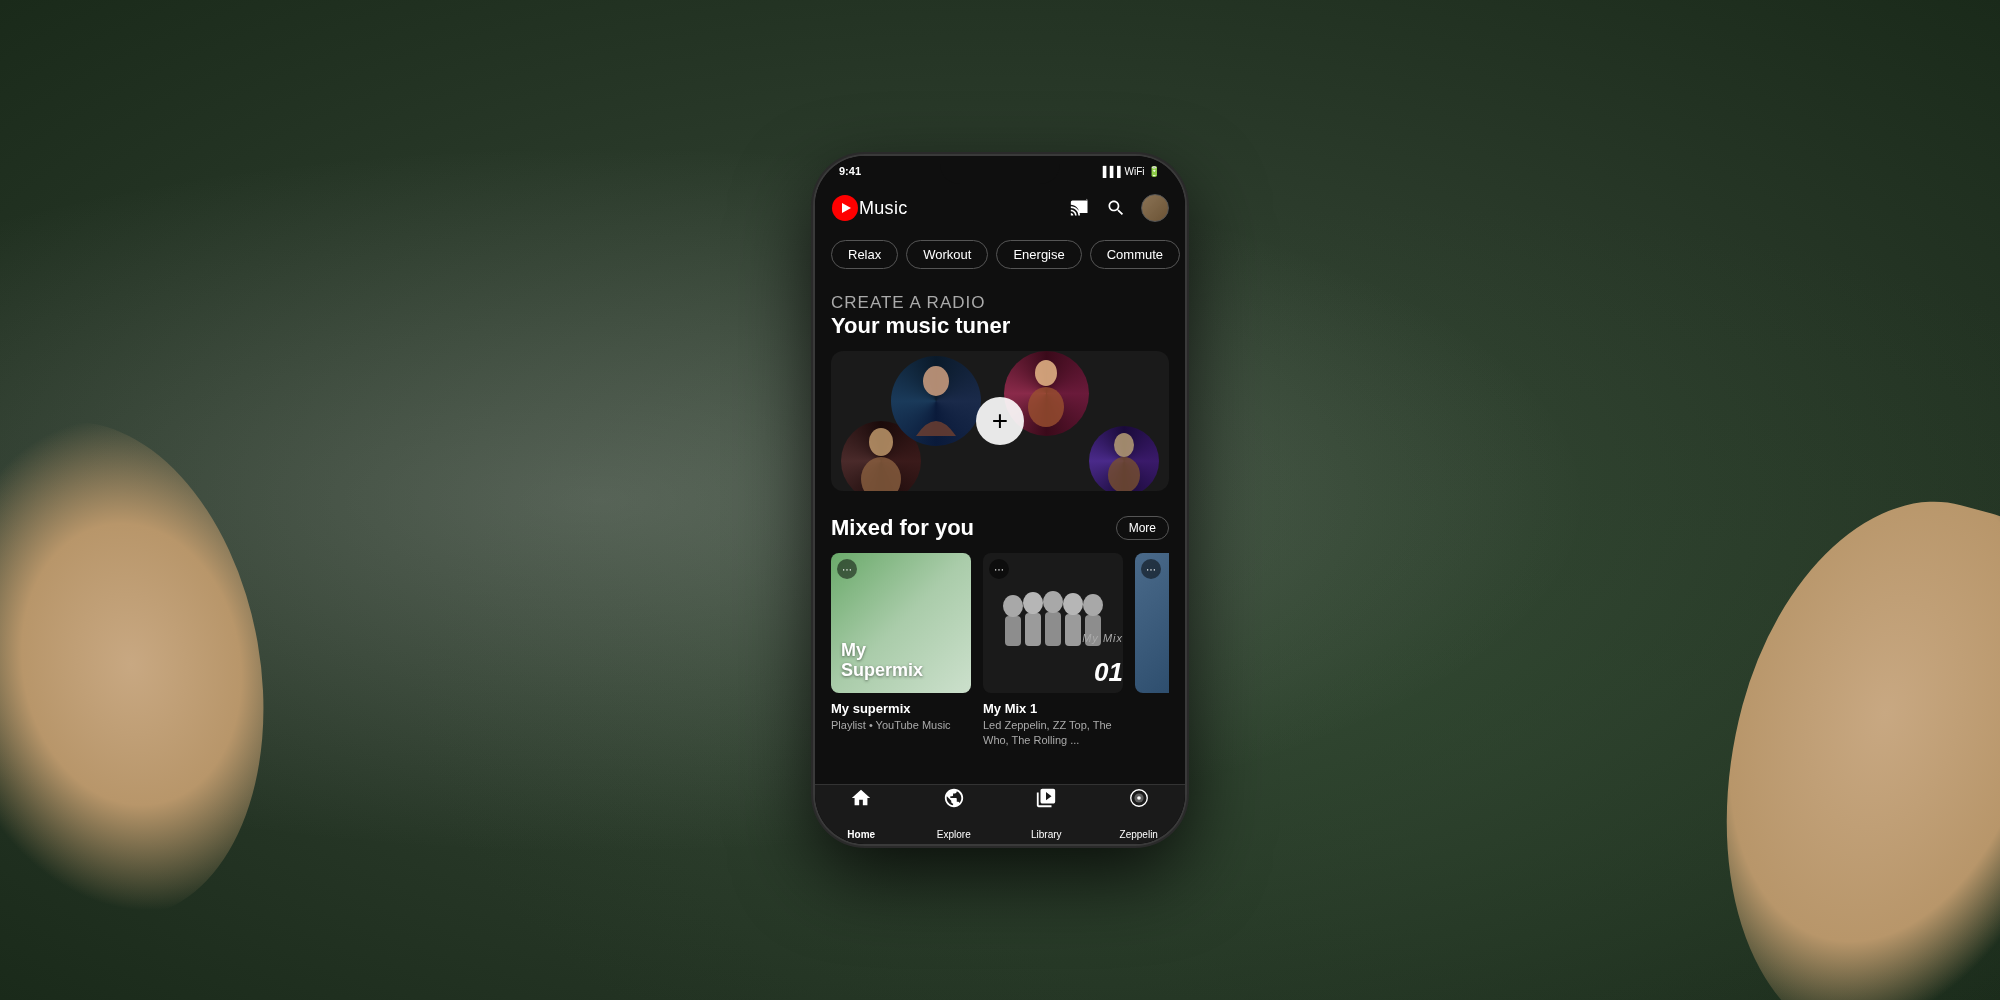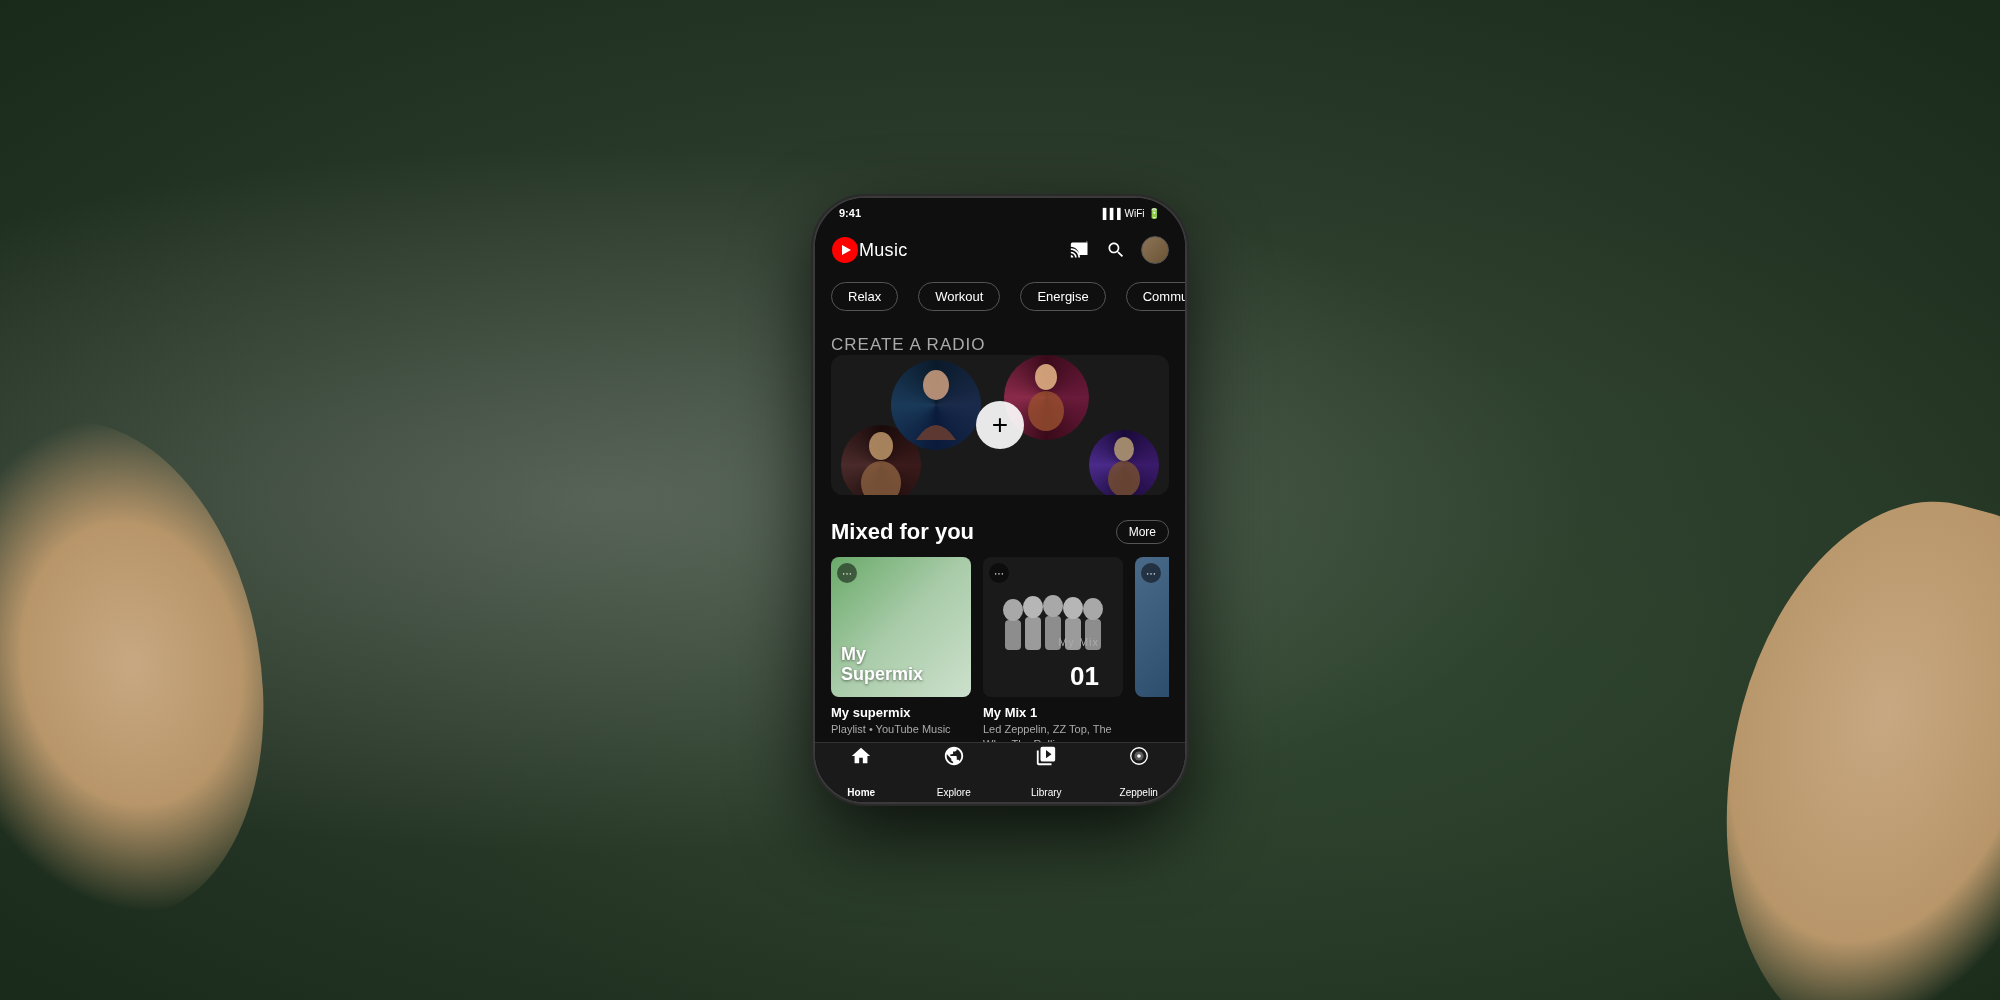--- a/index.html
+++ b/index.html
@@ -21,21 +21,21 @@
       inset: 0;
       background: radial-gradient(ellipse at 30% 50%, rgba(200,200,200,0.25) 0%, transparent 50%),
                   radial-gradient(ellipse at 70% 70%, rgba(50,80,50,0.4) 0%, transparent 50%),
                   radial-gradient(ellipse at 50% 50%, #3a4a3a 0%, #1a2a1a 100%);
     }
 
     
     .phone {
       position: relative;
       width: 370px;
-      height: 604px;
+      height: 688px;
       background: #1a1a1a;
       border-radius: 50px;
       box-shadow:
         0 0 0 2px #3a3a3a,
         0 0 0 4px #2a2a2a,
         0 30px 80px rgba(0,0,0,0.8),
         inset 0 0 30px rgba(0,0,0,0.5);
       overflow: hidden;
       z-index: 10;
     }
@@ -128,21 +128,21 @@
       overflow-y: auto;
       height: calc(100% - 30px - 56px - 60px);
       scrollbar-width: none;
     }
     .content::-webkit-scrollbar { display: none; }
 
     
     .filter-chips {
       padding: 8px 16px;
       display: flex;
-      gap: 20px;
+      gap: 8px;
       overflow-x: auto;
       scrollbar-width: none;
       background: #0f0f0f;
       text-align: center;
     }
     .filter-chips::-webkit-scrollbar { display: none; }
 
     .chip {
       padding: 6px 16px;
       border-radius: 20px;
@@ -490,20 +490,21 @@
       <div class="chip">Relax</div>
       <div class="chip">Workout</div>
       <div class="chip">Energise</div>
       <div class="chip">Commute</div>
     </div>
 
     <div class="content">
 
       <div class="section">
         <div class="section-eyebrow">CREATE A RADIO</div>
+        <div class="section-title">Your music tuner</div>
         <div class="radio-banner">
           <div class="radio-banner-bg">
 
             <div class="vinyl vinyl-1">
               <div class="person-silhouette">
                 <svg width="60" height="75" viewBox="0 0 60 75">
                   <ellipse cx="30" cy="18" rx="12" ry="14" fill="#c8a070" opacity="0.8"></ellipse>
                   <ellipse cx="30" cy="55" rx="20" ry="22" fill="#8B6040" opacity="0.8"></ellipse>
                 </svg>
               </div>
@@ -567,21 +568,21 @@
                   <ellipse cx="40" cy="25" rx="10" ry="11" fill="#ddd" opacity="0.8"></ellipse>
                   <rect x="32" y="35" width="16" height="33" rx="4" fill="#bbb" opacity="0.8"></rect>
                   <ellipse cx="60" cy="24" rx="10" ry="11" fill="#ccc" opacity="0.8"></ellipse>
                   <rect x="52" y="34" width="16" height="34" rx="4" fill="#aaa" opacity="0.8"></rect>
                   <ellipse cx="80" cy="26" rx="10" ry="11" fill="#ddd" opacity="0.8"></ellipse>
                   <rect x="72" y="36" width="16" height="32" rx="4" fill="#bbb" opacity="0.8"></rect>
                   <ellipse cx="100" cy="27" rx="10" ry="11" fill="#ccc" opacity="0.8"></ellipse>
                   <rect x="92" y="37" width="16" height="31" rx="4" fill="#aaa" opacity="0.8"></rect>
                 </svg>
               </div>
-              <div style="position:absolute; bottom:8px; right:24px; text-align:right;">
+              <div style="position:absolute; bottom:8px; right:0; text-align:right;font-style:italic;">
                 <div style="font-size:11px; color:#aaa; letter-spacing:1px;">My Mix</div>
                 <div style="font-size:26px; font-weight:700; color:white; line-height:1;margin-top:15px;">01</div>
               </div>
             </div>
             <div class="card-title">My Mix 1</div>
             <div class="card-subtitle">Led Zeppelin, ZZ Top, The Who, The Rolling ...</div>
           </div>
 
           <div class="music-card" style="width:60px;">
             <div class="card-thumb card-thumb-mix2" style="width:60px; border-radius:8px 0 0 8px;">

